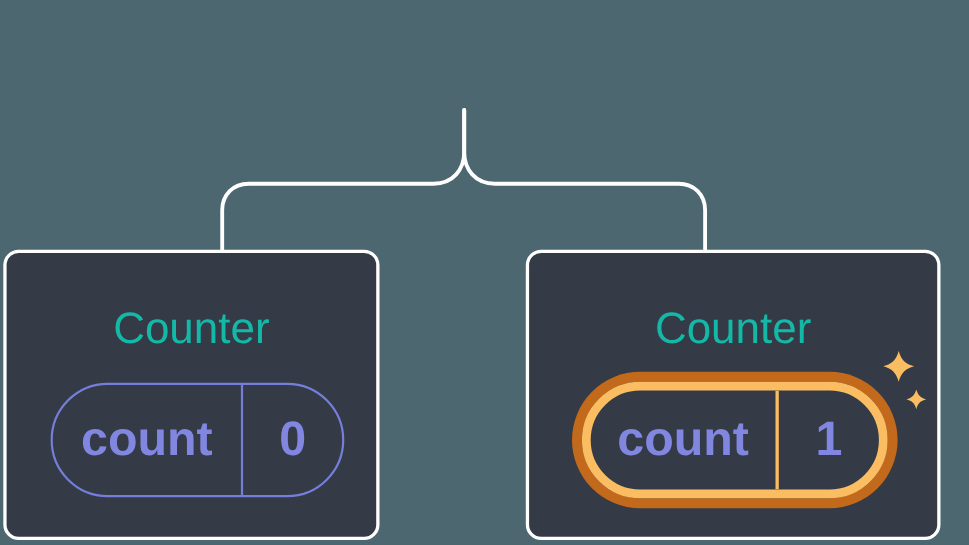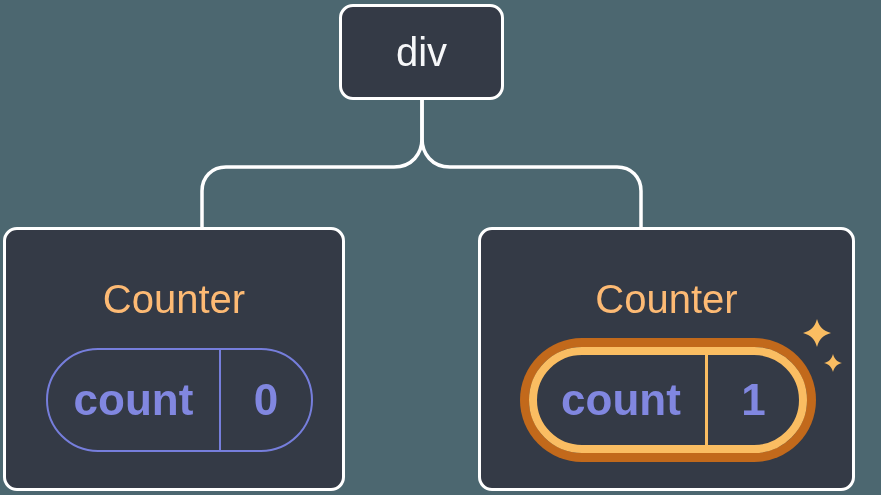--- a/index.html
+++ b/index.html
@@ -25,21 +25,21 @@
     left: 339px; top: 4px; width: 165px; height: 96px;
     display: flex; align-items: center; justify-content: center;
     color: #F6F7F9; font-size: 40px; line-height: 1;
   }
   .counter-node { top: 227px; height: 264px; }
   #counter-left  { left: 3px;   width: 342px; }
   #counter-right { left: 478px; width: 377px; }
 
   .counter-title {
     position: absolute; left: 0; top: 47px; width: 100%;
-    text-align: center; color: #fdba74;
+    text-align: center; color: #14b8a6;
     font-size: 40px; line-height: 44px; font-weight: 500;
   }
 
   .pill {
     position: absolute;
     box-sizing: border-box;
     border-radius: 999px;
     display: flex;
     align-items: stretch;
     overflow: hidden;
@@ -66,23 +66,20 @@
 </head>
 <body>
 
 <div id="canvas">
 
   <svg id="connector-svg" width="881" height="495" viewBox="0 0 881 495">
     <path d="M422 100 L422 138 C422 154 412 167 394 167 L226 167 C212 167 202 177 202 191 L202 227" fill="none" stroke-width="3.5" stroke-linecap="round" stroke="#FFFFFF"></path>
     <path d="M422 100 L422 138 C422 154 432 167 450 167 L617 167 C631 167 641 177 641 191 L641 227" fill="none" stroke-width="3.5" stroke-linecap="round" stroke="#FFFFFF"></path>
   </svg>
 
-  <div id="root-node" class="node">
-    <span>div</span>
-  </div>
 
   <div id="counter-left" class="node counter-node">
     <div class="counter-title">Counter</div>
     <div class="pill pill-normal">
       <div class="seg seg-key">
         <span>count</span>
       </div>
       <div class="seg seg-value">
         <span>0</span>
       </div>

